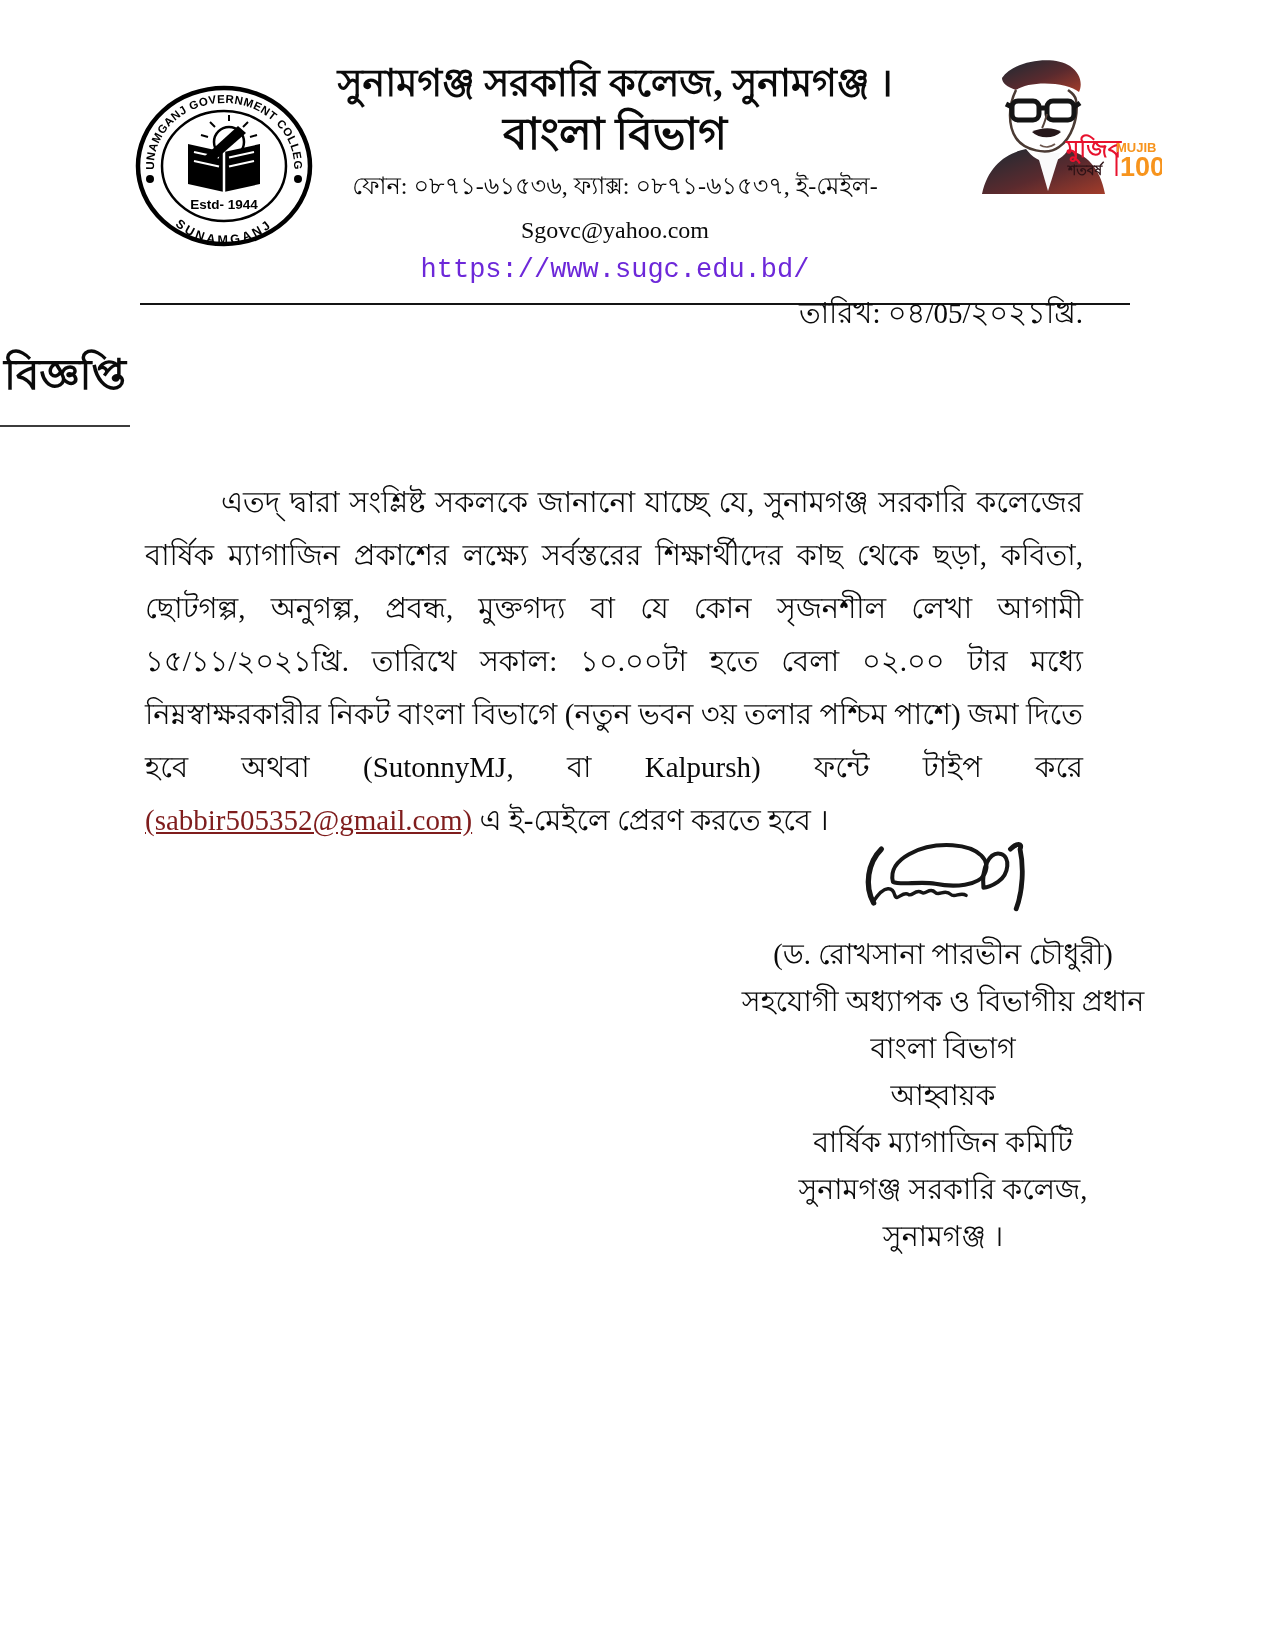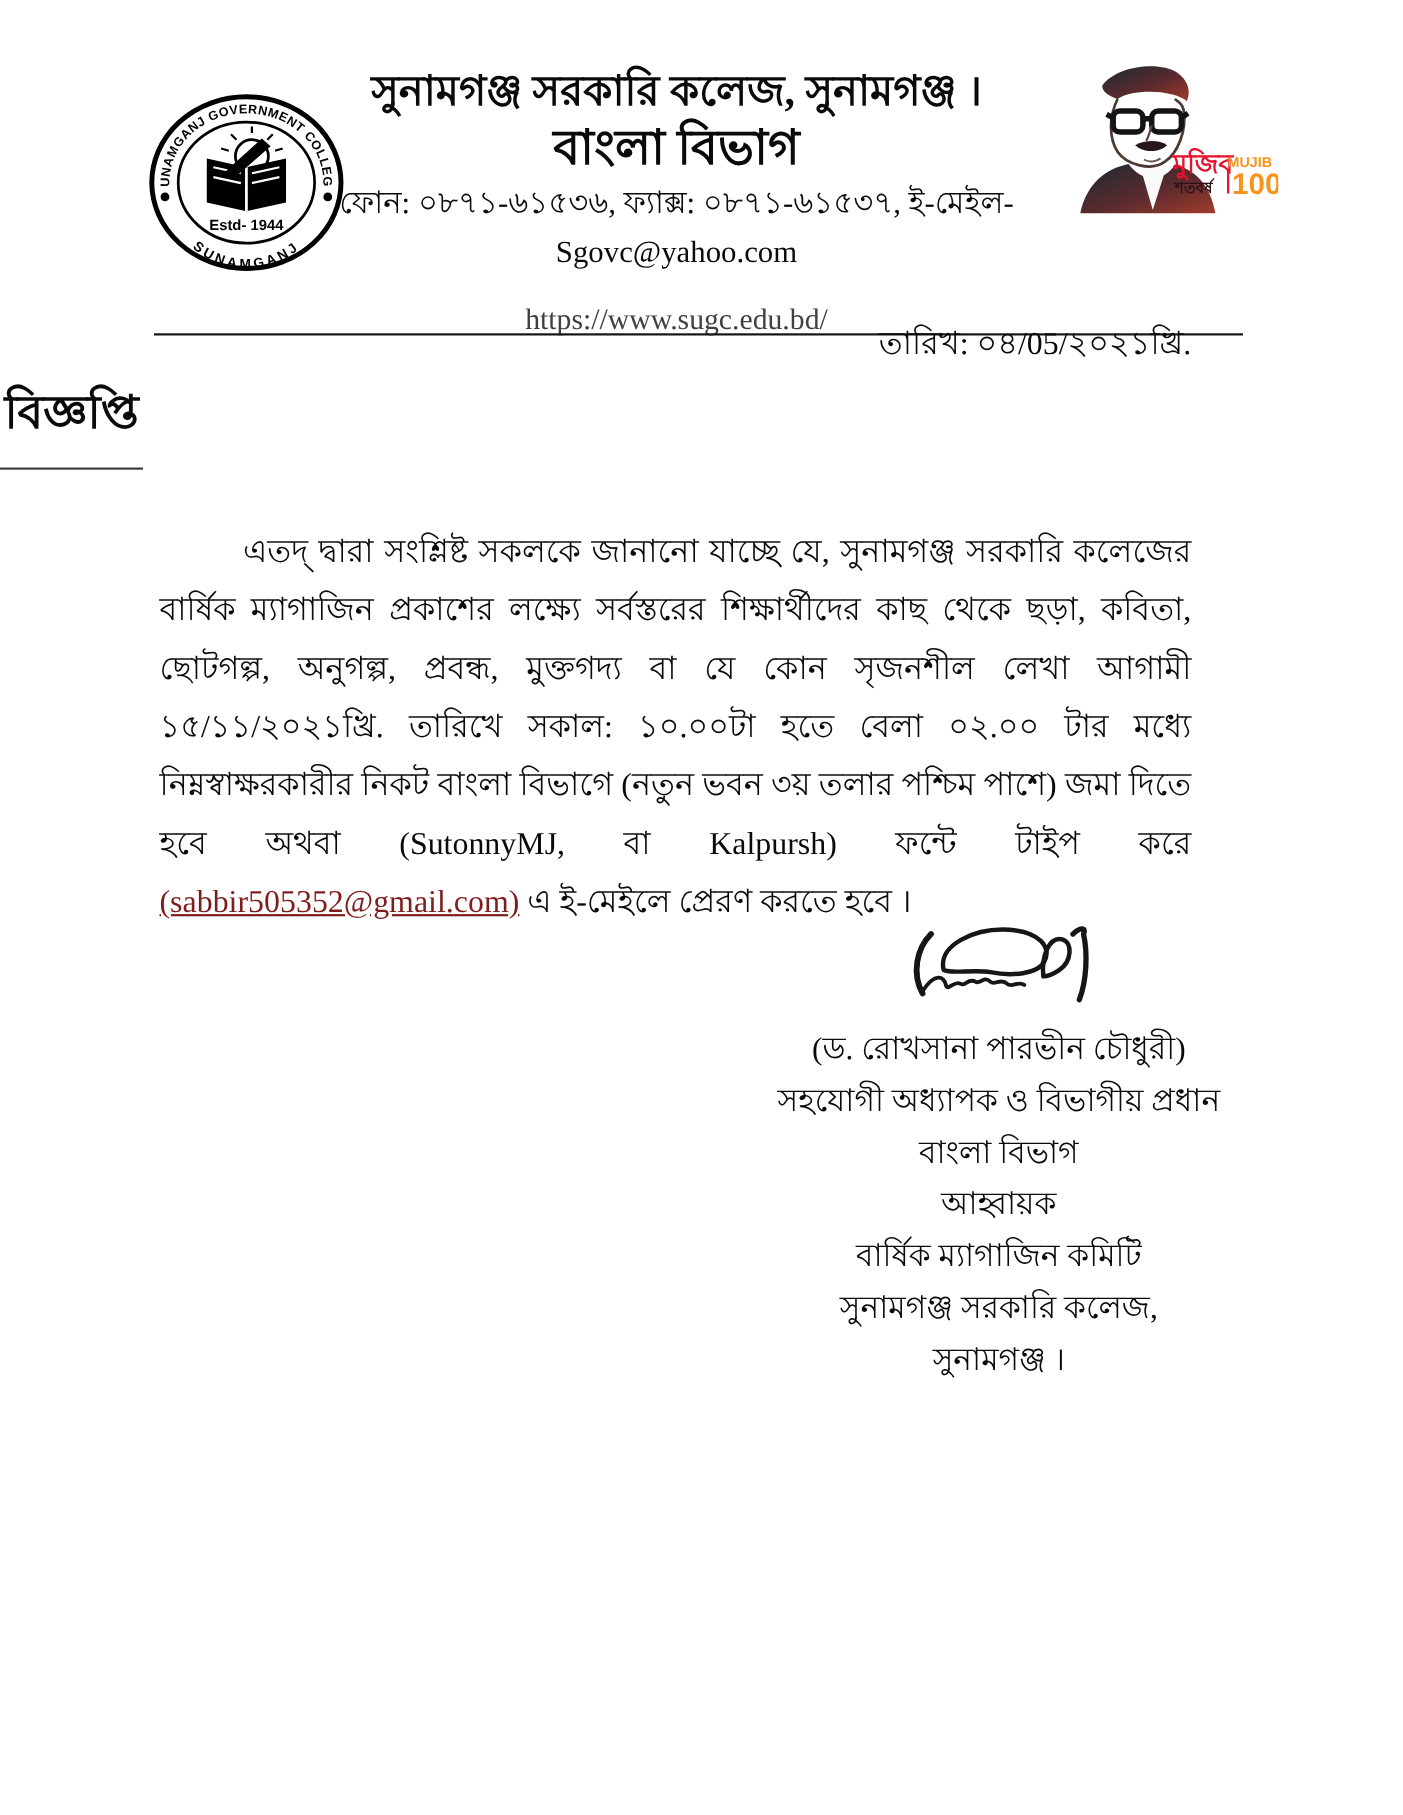--- a/index.html
+++ b/index.html
@@ -7,36 +7,36 @@
     position:relative; width:1275px; height:1650px; background:#ffffff;
     color:#0a0a0a; font-family:"Liberation Serif", serif; overflow:hidden;
   }
   
   .seal{position:absolute; left:133px; top:84px; width:182px; height:164px;}
   .seal .arc-text{font-family:"Liberation Sans", sans-serif; font-weight:700; fill:#000;}
   .header-center{position:absolute; left:270px; top:58px; width:690px; text-align:center;}
   .h-line1{font-size:36px; font-weight:700; line-height:46px;}
   .h-line2{font-size:38px; font-weight:700; line-height:50px;}
   .h-line3{font-size:44px; font-weight:700; line-height:54px;}
-  .h-contact{font-size:28px; line-height:44px; margin-top:2px;}
-  .h-url{font-size:27px; line-height:36px; font-family:Liberation Serif, serif; color:#404040;margin-top:20px;}
+  .h-contact{font-size:24px; line-height:44px; margin-top:2px;}
+  .h-url{font-size:27px; line-height:36px; font-family:Liberation Mono, monospace; color:#6d28d9;}
   .mujib{position:absolute; left:952px; top:54px; width:210px; height:140px;}
   .rule{position:absolute; left:140px; right:145px; top:303px; border-top:2px solid #141414; height:0;}
   
   .date-line{position:absolute; top:294px; right:192px; font-size:29px; line-height:38px;}
   .title-wrap{position:absolute; top:342px; left:0; width:100%; text-align:left;}
   .notice-title{display:inline-block; font-size:42px; font-weight:700; padding:0 4px 12px 4px; border-bottom:2px solid #3c3c3c;}
   
   .body-text{
     position:absolute; top:447px; left:145px; width:938px;
     font-size:29px; line-height:53px; text-align:justify; text-indent:76px;
   }
   .email-link{color:#7f1d1d; text-decoration:underline; cursor:pointer;}
   
-  .signature{position:absolute; left:696px; top:826px; width:424px; text-align:center;}
+  .signature{position:absolute; left:731px; top:826px; width:424px; text-align:center;}
   .sig-scribble{display:block; margin:0 auto 2px auto;}
   .sig-name{font-size:28.5px; line-height:46px;}
   .sig-line{font-size:28.5px; line-height:47px;}
 </style>
 </head>
 <body>
 
 <div class="page">
 
   <div class="seal">

